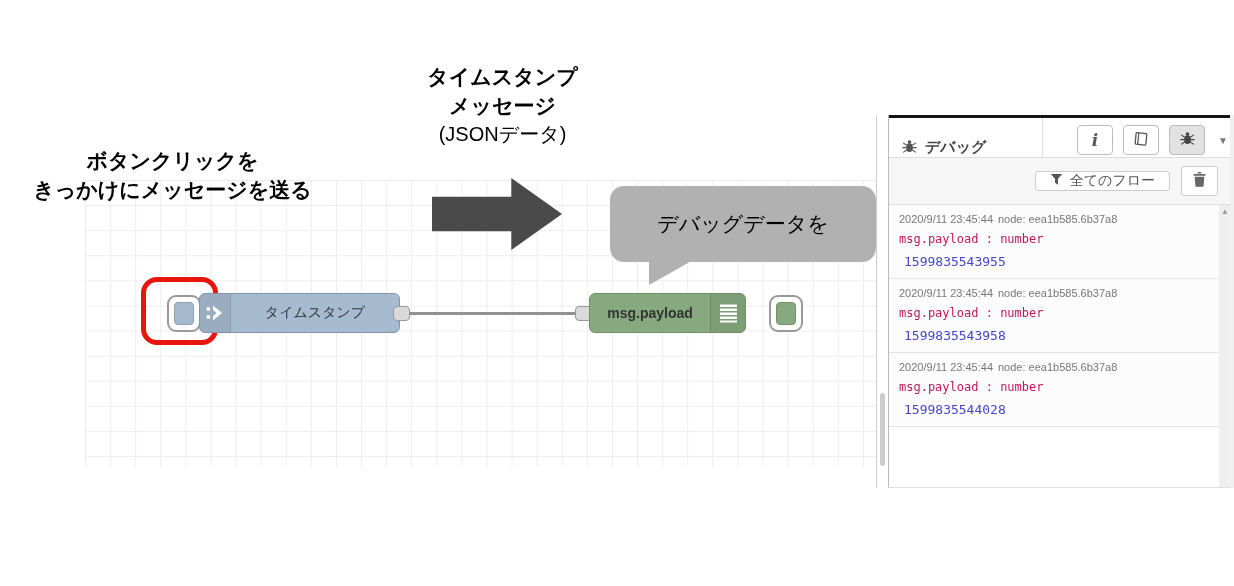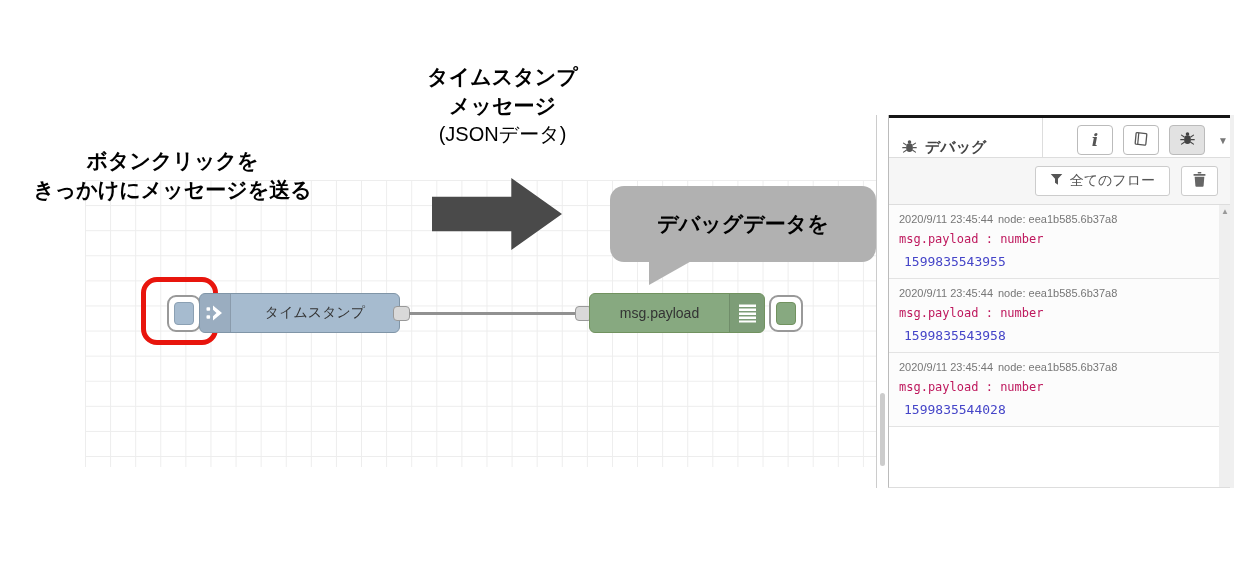--- a/index.html
+++ b/index.html
@@ -19,41 +19,41 @@
   .note{position:absolute;text-align:center;color:#000;font-weight:700;font-size:21px;line-height:29px;}
   .note-left{left:0;top:146px;width:345px;}
   .note-top{left:330px;top:62px;width:345px;}
   .note .light{font-weight:400;font-size:20px;}
 
   .big-arrow{position:absolute;left:432px;top:178px;width:130px;height:72px;background:#4a4a4a;
     clip-path:polygon(0 26%,61% 26%,61% 0,100% 50%,61% 100%,61% 74%,0 74%);}
 
   .bubble{position:absolute;left:610px;top:186px;width:266px;height:76px;background:#b1b1b1;
     border-radius:14px;display:flex;flex-direction:column;justify-content:center;align-items:center;
-    font-weight:700;font-size:21px;line-height:28px;color:#000;}
+    font-weight:400;font-size:21px;line-height:28px;color:#000;}
   .bubble-tail{position:absolute;left:649px;top:259px;width:0;height:0;
     border-top:26px solid #b1b1b1;border-right:46px solid transparent;}
 
   .red-highlight{position:absolute;left:141px;top:277px;width:77px;height:68px;
     border:5px solid #e8150d;border-radius:16px;box-sizing:border-box;}
 
   
   .squarebtn{position:absolute;top:295px;width:34px;height:37px;background:#fff;
     border:2px solid #999;border-radius:9px;box-sizing:border-box;padding:0;
     display:flex;align-items:center;justify-content:center;cursor:pointer;}
   .inject-button{left:167px;}
   .debug-toggle{left:769px;}
   .squarebtn .inner{width:20px;height:23px;border-radius:4px;box-sizing:border-box;}
   .inject-button .inner{background:#a6bbcf;border:1px solid #8ba0b3;}
   .debug-toggle .inner{background:#87a980;border:1px solid #71925f;}
 
   .node{position:absolute;top:293px;height:40px;box-sizing:border-box;border-radius:6px;
     display:flex;align-items:stretch;overflow:hidden;cursor:pointer;}
   .inject-node{left:199px;width:201px;background:#a6bbcf;border:1px solid #8095a7;}
-  .debug-node{left:589px;width:176px;background:#87a980;border:1px solid #71925f;}
+  .debug-node{left:589px;width:157px;background:#87a980;border:1px solid #71925f;font-weight:bold;}
   .node-icon-region{display:flex;align-items:center;justify-content:center;background:rgba(0,0,0,0.07);}
   .node-icon-region.left{width:30px;border-right:1px solid rgba(0,0,0,0.10);}
   .node-icon-region.right{width:34px;border-left:1px solid rgba(0,0,0,0.10);}
   .node-label{flex:1;display:flex;align-items:center;justify-content:center;
     font-size:14px;color:#333;white-space:nowrap;}
 
   .port{position:absolute;top:306px;width:17px;height:15px;background:#d9d9d9;
     border:1px solid #999;border-radius:4px;box-sizing:border-box;cursor:crosshair;}
   .out-port{left:393px;}
   .in-port{left:575px;}
@@ -71,21 +71,21 @@
   .header-buttons{position:absolute;right:6px;top:7px;display:flex;gap:10px;align-items:center;}
   .hbtn{width:36px;height:30px;background:#fff;border:1px solid #bbb;border-radius:4px;
     display:flex;align-items:center;justify-content:center;padding:0;cursor:pointer;}
   .hbtn.active{background:#e2e2e2;}
   .info-glyph{font-family:"DejaVu Serif",serif;font-style:italic;font-weight:700;font-size:17px;color:#555;}
   .caret{font-size:10px;color:#777;margin-left:3px;cursor:pointer;}
 
   .sidebar-toolbar{position:absolute;left:0;top:43px;width:100%;height:47px;background:#f6f6f6;
     border-bottom:1px solid #ddd;box-sizing:border-box;display:flex;justify-content:flex-end;
     align-items:center;gap:11px;padding-right:16px;}
-  .filter-btn{height:30px;padding:0 14px;background:#fff;border:1px solid #ccc;border-radius:3px;
+  .filter-btn{height:20px;padding:0 14px;background:#fff;border:1px solid #ccc;border-radius:3px;
     color:#555;font-size:14px;display:flex;align-items:center;gap:7px;cursor:pointer;
     font-family:"Liberation Sans",sans-serif;justify-content:flex-end;}
   .trash-btn{width:37px;height:30px;background:#fff;border:1px solid #ccc;border-radius:3px;
     display:flex;align-items:center;justify-content:center;cursor:pointer;padding:0;}
 
   .messages{position:absolute;left:0;top:90px;width:330px;height:282px;background:#fff;overflow:hidden;}
   .debug-msg{padding:8px 10px 9px;background:#fcfcfc;border-bottom:1px solid #e3e3e3;}
   .msg-meta{font-size:11px;color:#777;margin-bottom:7px;}
   .msg-meta .nid{margin-left:5px;}
   .msg-prop{font-size:12px;color:#be185d;margin-bottom:8px;font-family:"DejaVu Sans Mono",monospace;}

